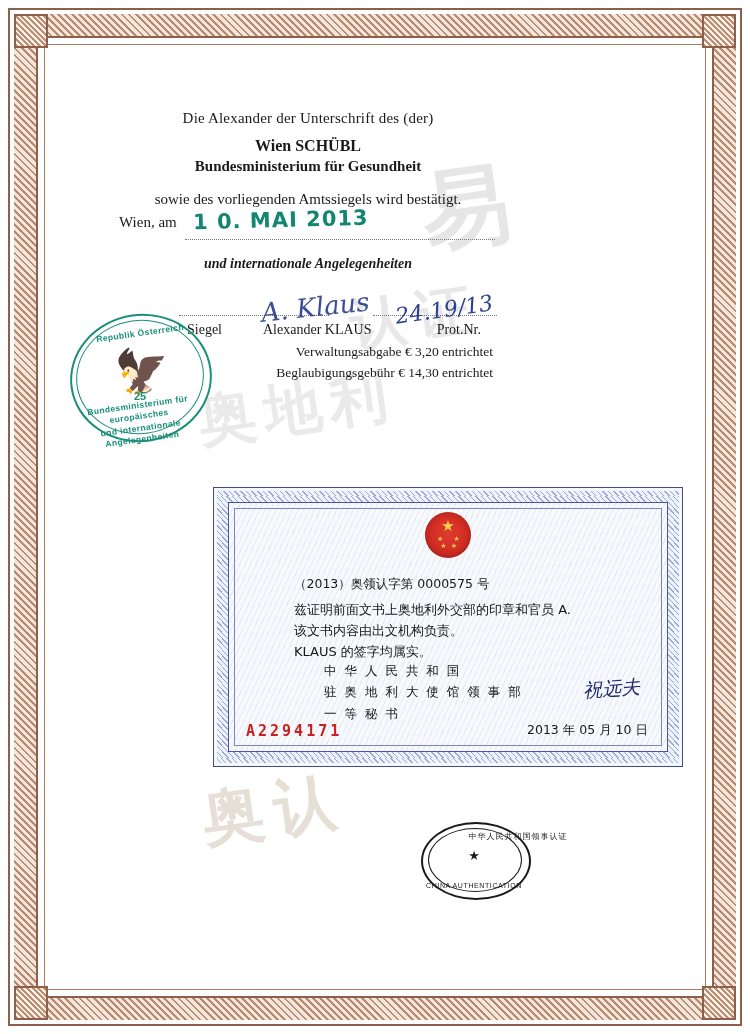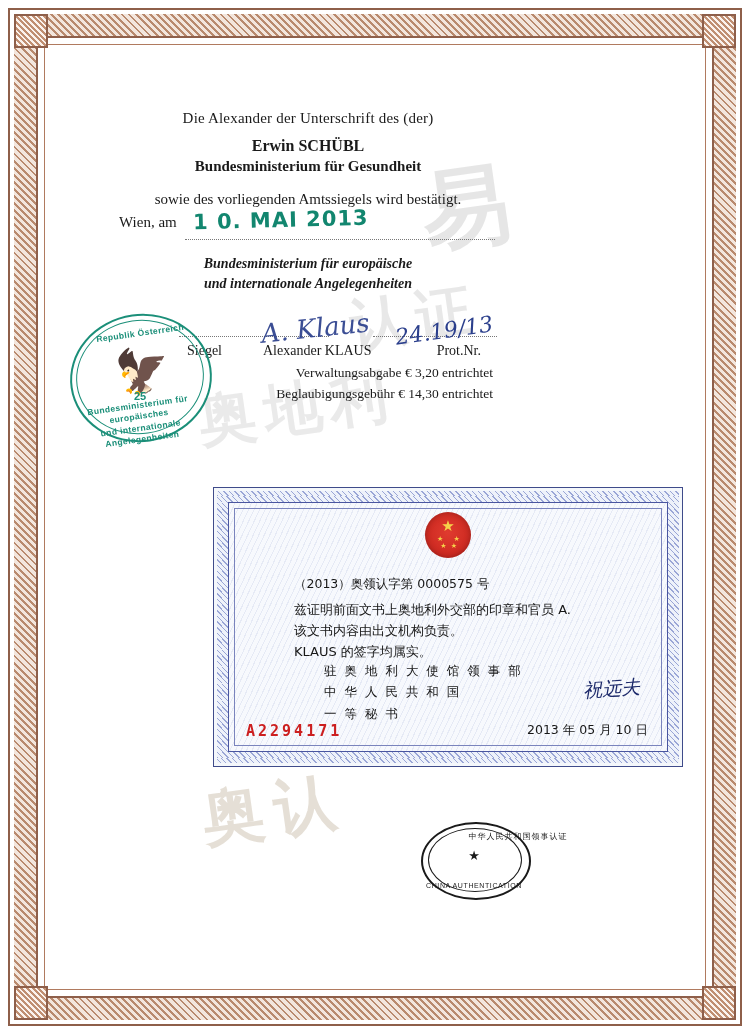--- a/index.html
+++ b/index.html
@@ -467,32 +467,31 @@
 </div>
 
 <div id="document-body">
 
   <div class="wm wm-cn-1">易</div>
   <div class="wm wm-cn-2">认证</div>
   <div class="wm wm-cn-3">奥地利</div>
 
   <div id="austrian-section">
     <div class="line1">Die Alexander der Unterschrift des (der)</div>
-    <div class="name">Erwin SCHÜBL</div>
+    <div class="name">Wien SCHÜBL</div>
     <div class="ministry">Bundesministerium für Gesundheit</div>
     <div class="line2">sowie des vorliegenden Amtssiegels wird bestätigt.</div>
 
     <div class="place-row">
       <span>Wien, am</span>
       <span class="dots"></span>
       <span class="date-stamp">1 0. MAI 2013</span>
     </div>
 
     <div class="authority">
-      <div>Bundesministerium für europäische</div>
       <div>und internationale Angelegenheiten</div>
     </div>
 
     <div class="sig-row">
       <span class="sig-dots-left"></span>
       <span class="sig-dots-right"></span>
       <span class="handwrite-sig">A. Klaus</span>
       <span class="handwrite-prot">24.19/13</span>
       <span class="label-siegel">Siegel</span>
       <span class="label-name">Alexander KLAUS</span>
@@ -535,22 +534,22 @@
     <div id="cn-body">
       <div class="cert-no">（2013）奥领认字第 0000575 号</div>
       <div class="cert-text">
         <div>兹证明前面文书上奥地利外交部的印章和官员 A.</div>
         <div>该文书内容由出文机构负责。</div>
         <div>KLAUS 的签字均属实。</div>
       </div>
     </div>
 
     <div id="cn-issuer">
+      <div>中 华 人 民 共 和 国</div>
       <div>驻 奥 地 利 大 使 馆 领 事 部</div>
-      <div>中 华 人 民 共 和 国</div>
       <div>一 等 秘 书</div>
     </div>
 
     <div id="cn-signature">祝远夫</div>
     <div id="cn-serial">A2294171</div>
     <div id="cn-date">2013 年 05 月 10 日</div>
   </div>
 
   <div class="wm wm-cn-4">奥认</div>
 

